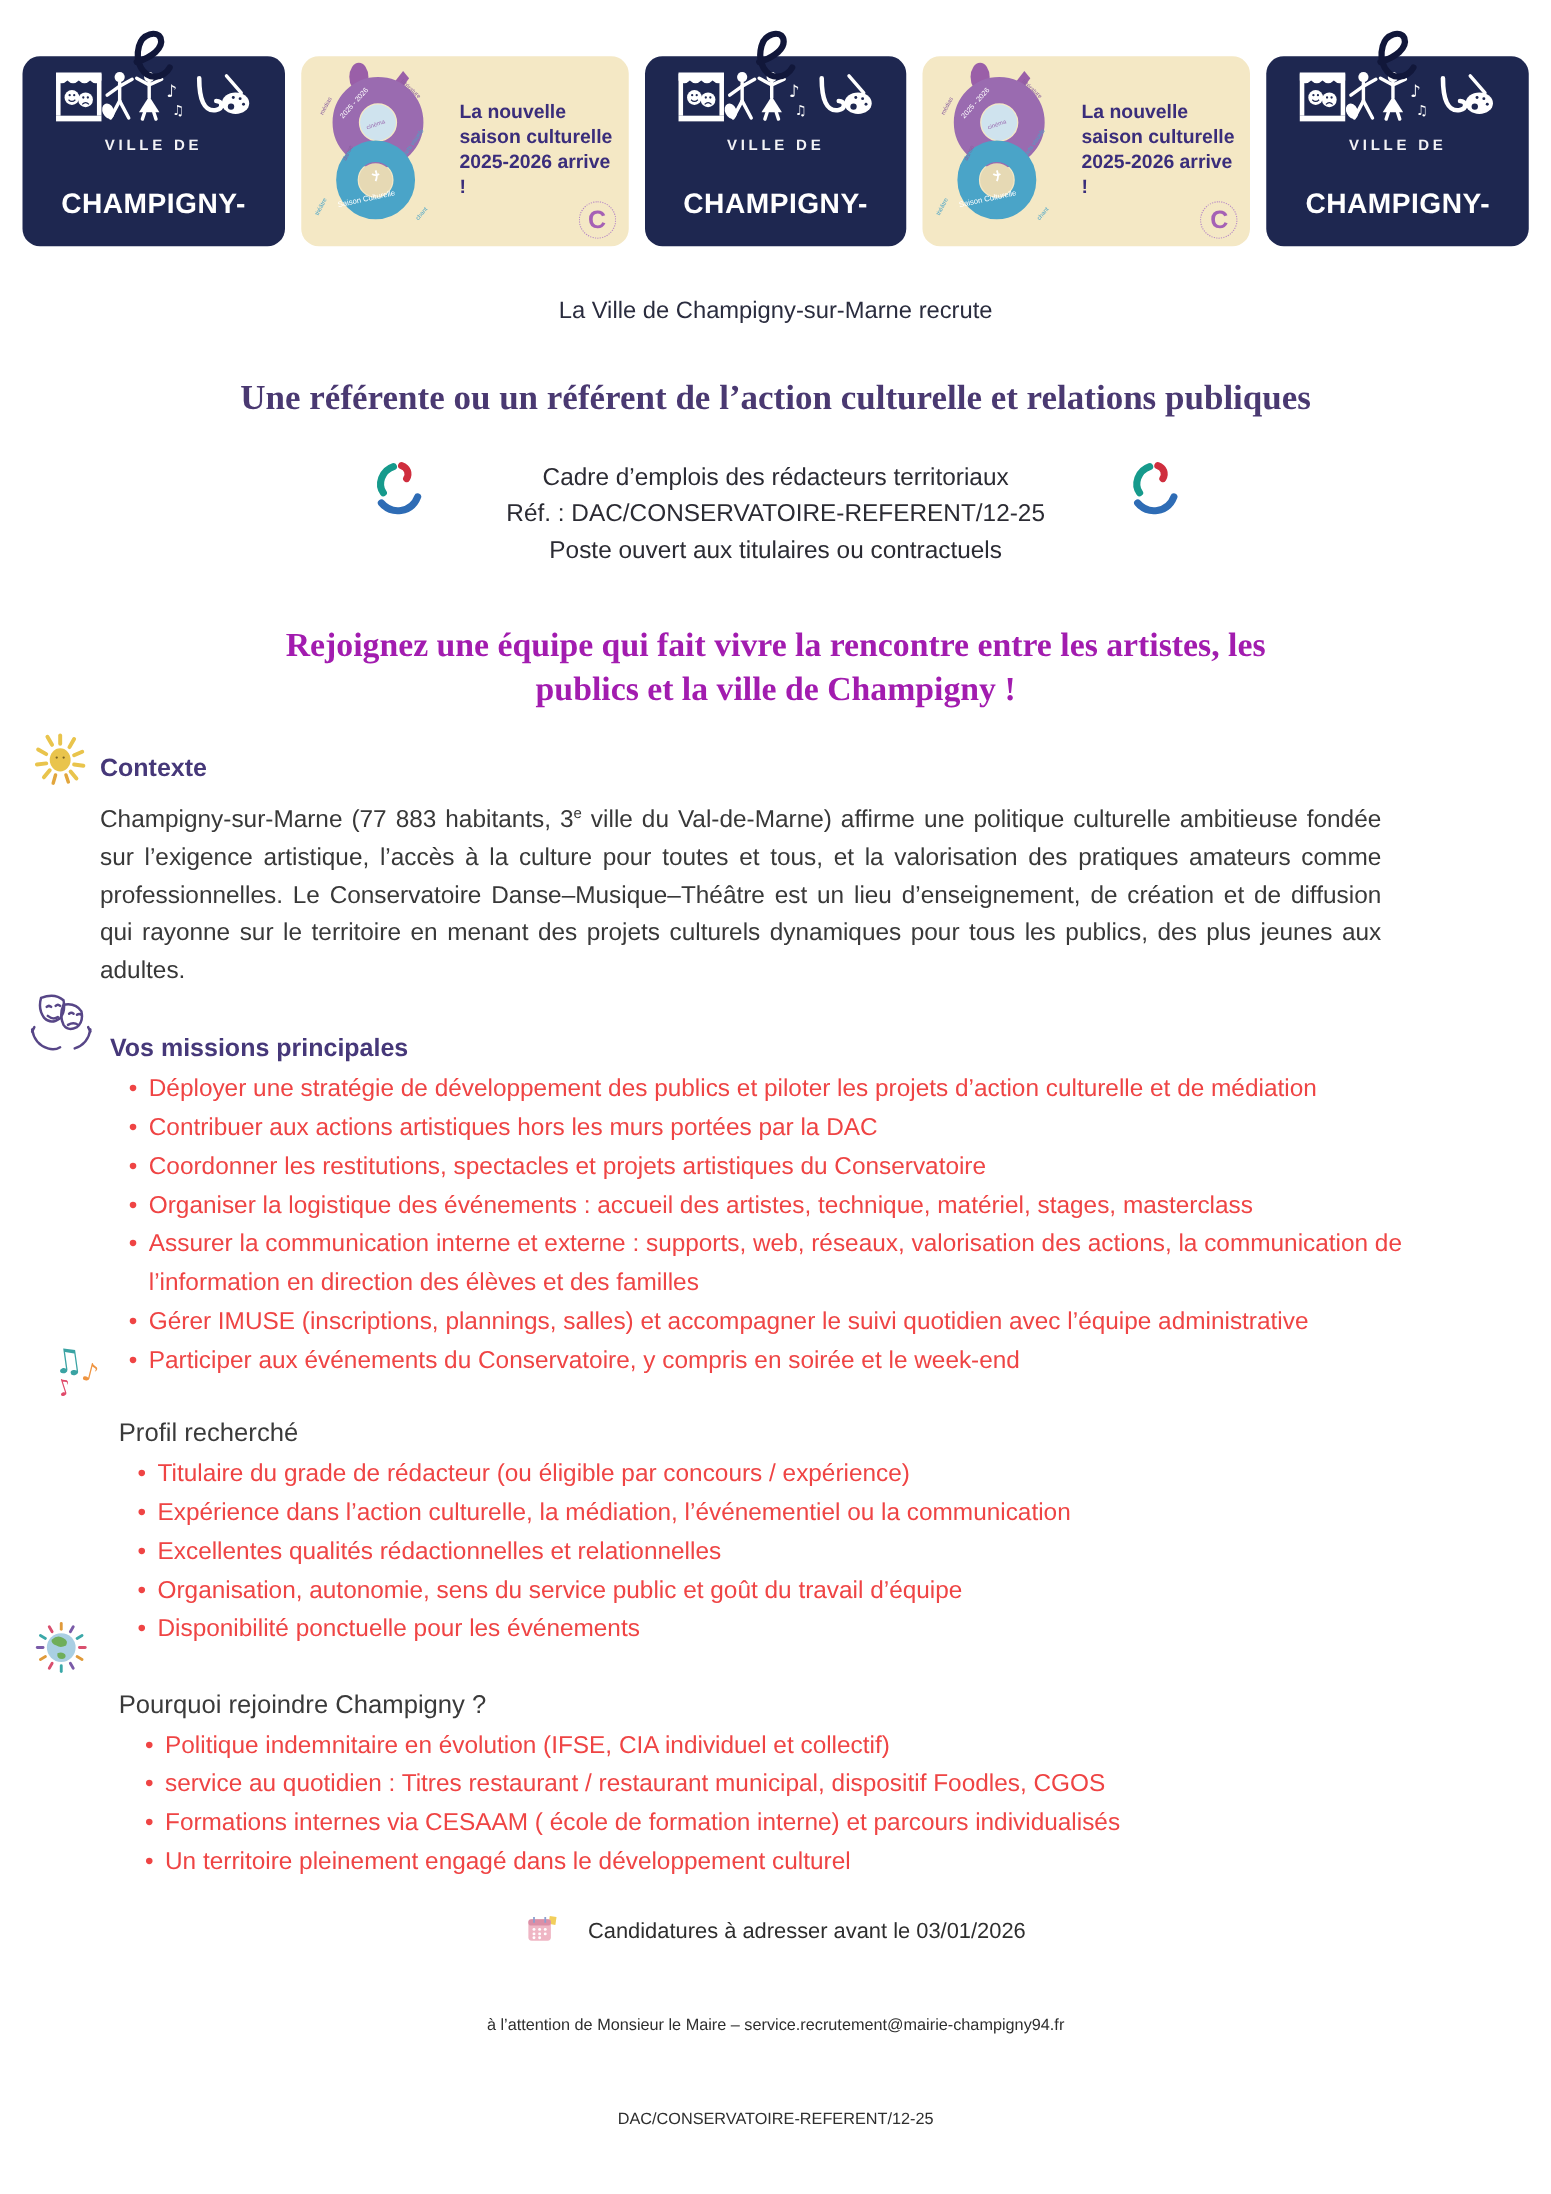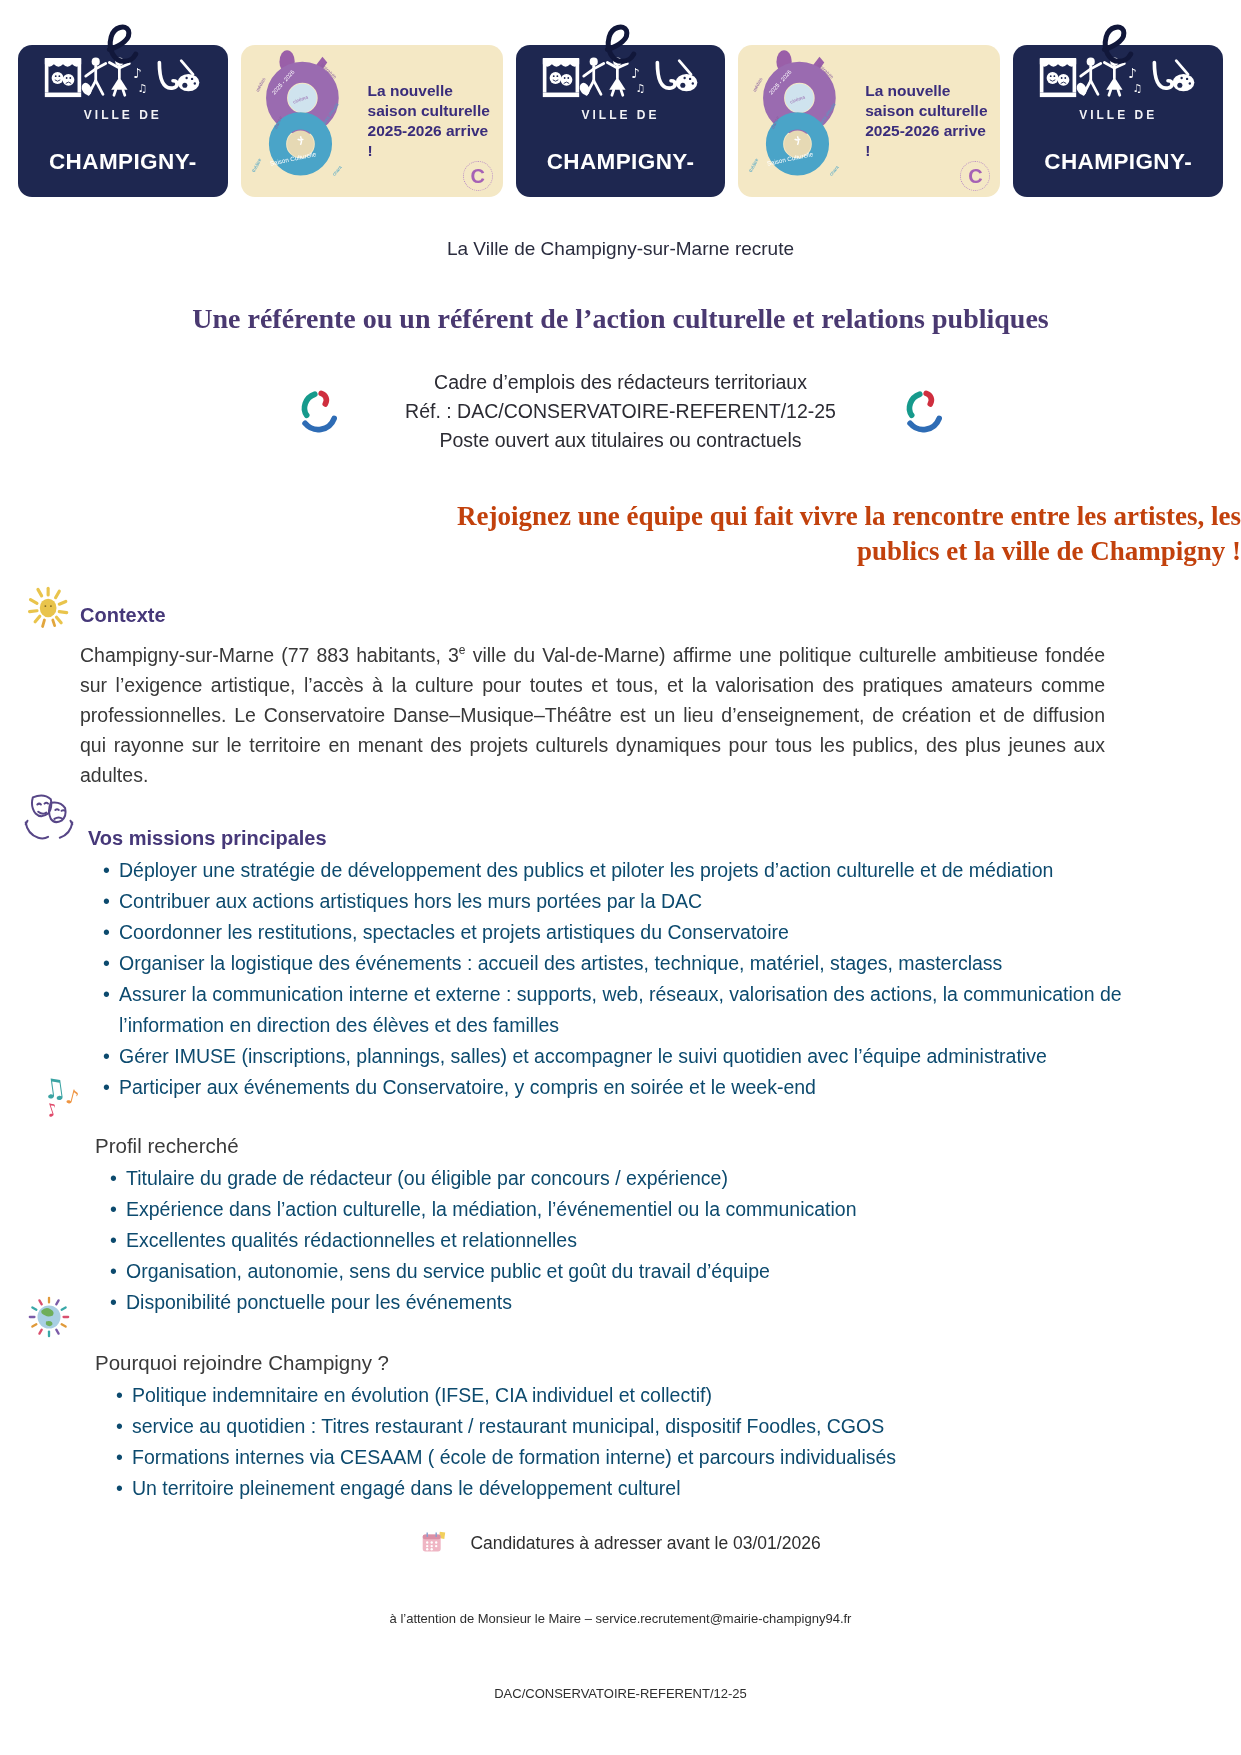--- a/index.html
+++ b/index.html
@@ -19,39 +19,39 @@
   .banner-text{position:absolute;right:12px;top:50%;transform:translateY(-50%);width:47%;
                font-weight:bold;color:#3a2d7b;font-size:15.5px;line-height:1.3;}
   .c-badge{position:absolute;right:10px;bottom:6px;width:28px;height:28px;display:flex;
            align-items:center;justify-content:center;color:#a561b5;font-weight:bold;font-size:20px;
            border:1.5px dotted #b98cc6;border-radius:50%;}
 
   
   .recruits{margin-top:41px;text-align:center;font-size:19px;line-height:22px;color:#2a2c3e;}
   .job-title{margin-top:42px;text-align:center;font-family:"Liberation Serif",serif;font-weight:bold;
              font-size:28px;line-height:34px;color:#4a3971;}
-  .meta-row{margin-top:32px;display:flex;justify-content:center;align-items:center;gap:66px;}
+  .meta-row{margin-top:32px;display:flex;justify-content:center;align-items:flex-start;gap:66px;}
   .meta-lines{text-align:center;font-size:19.5px;line-height:29px;color:#2b2b33;}
   .e-logo{line-height:0;}
-  .tagline{margin-top:44px;text-align:right;font-family:"Liberation Serif",serif;font-weight:bold;
-           font-size:27px;line-height:35px;color:#c2410c;}
+  .tagline{margin-top:44px;text-align:center;font-family:"Liberation Serif",serif;font-weight:bold;
+           font-size:27px;line-height:35px;color:#a21caf;}
 
   
   .sec{position:relative;}
   .sec-contexte{margin-top:34px;padding-left:80px;padding-right:136px;}
   .sec-h{font-size:20px;line-height:24px;font-weight:bold;color:#463879;margin:0;}
   .para{margin:8px 0 0;font-size:19.5px;line-height:30px;text-align:justify;color:#383838;}
   .para sup{font-size:12px;}
   .sun-icon{position:absolute;left:24px;top:-22px;line-height:0;}
 
   .sec-missions{margin-top:36px;padding-left:88px;padding-right:66px;}
   .masks-icon{position:absolute;left:20px;top:-34px;line-height:0;}
 
   ul.bullets{margin:5px 0 0;padding-left:14px;list-style:none;}
-  ul.bullets li{position:relative;padding-left:17px;font-size:19.5px;line-height:31px;color:#0c4a6e;}
+  ul.bullets li{position:relative;padding-left:17px;font-size:19.5px;line-height:31px;color:#ef4444;}
   ul.bullets li::before{content:"•";position:absolute;left:1px;top:0;}
 
   .sec-profil{margin-top:30px;padding-left:95px;padding-right:66px;}
   .plain-h{font-size:20.5px;line-height:25px;color:#3a3a3a;margin:0;font-weight:normal;}
   .notes-icon{position:absolute;left:42px;top:-58px;width:46px;height:52px;}
   .notes-icon span{position:absolute;font-family:"DejaVu Sans",sans-serif;line-height:1;}
   .note-1{color:#3aa3a3;font-size:27px;left:0;top:0;transform:rotate(-8deg);}
   .note-2{color:#ef9440;font-size:20px;left:24px;top:12px;transform:rotate(14deg);}
   .note-3{color:#e04a6a;font-size:18px;left:4px;top:26px;transform:rotate(-18deg);}
 

